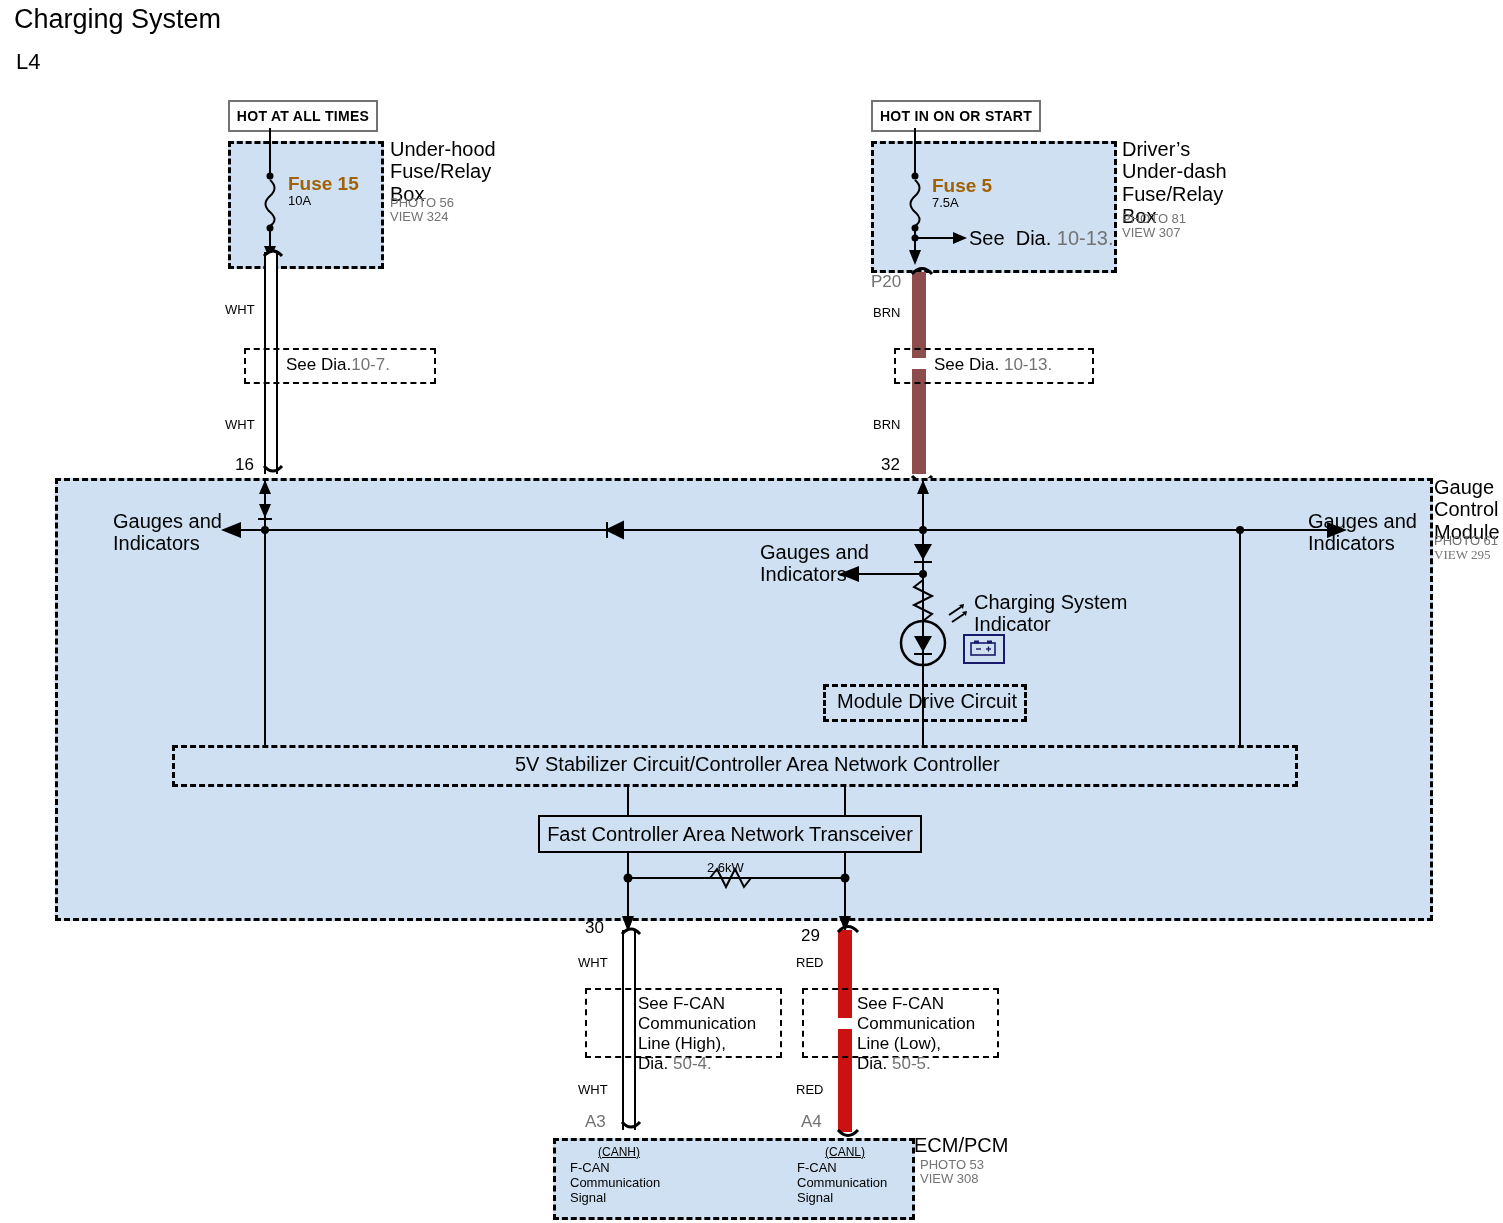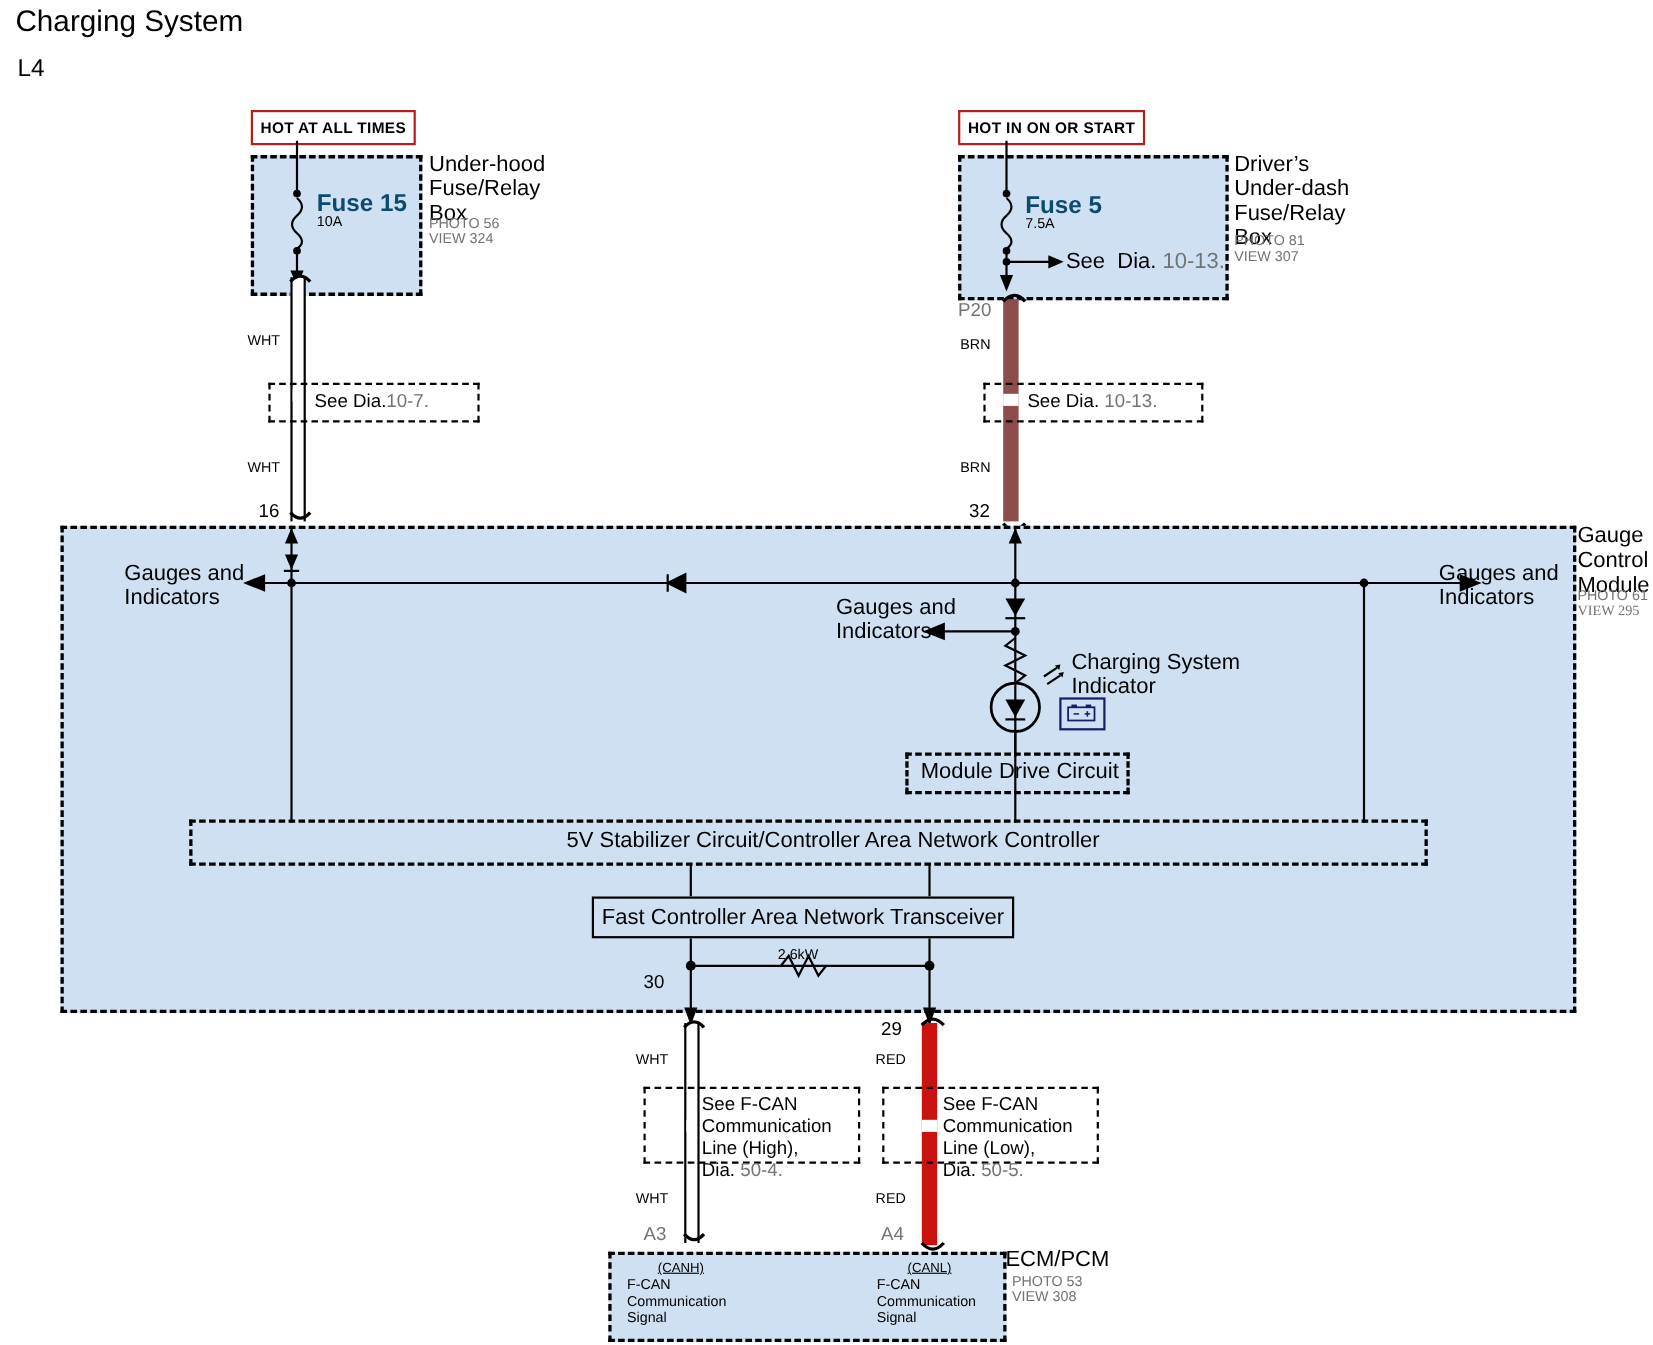--- a/index.html
+++ b/index.html
@@ -4,34 +4,34 @@
 <style>
   html,body{margin:0;padding:0;background:#ffffff;}
   body{width:1503px;height:1223px;position:relative;
        font-family:"Liberation Sans","DejaVu Sans",sans-serif;color:#000;}
   .t{position:absolute;white-space:pre;line-height:1.12;}
   .blue{color:#737373;}
   .title{font-size:27px;left:14px;top:4px;}
   .sub{font-size:22px;left:16px;top:50px;}
 
   
-  .box-solid{position:absolute;border:2px solid #b91c1c;background:#fff;
+  .box-solid{position:absolute;border:2px solid #737373;background:#fff;
              display:flex;align-items:center;justify-content:center;}
   
   .box-dash{position:absolute;border:3px dashed #000;background:#cfe0f2;}
   .box-dash-clear{position:absolute;border:2px dashed #000;background:transparent;}
   .box-solid-clear{position:absolute;border:2px solid #000;background:#cfe0f2;
              display:flex;align-items:center;justify-content:center;}
 
   .hot-label{font-size:14px;font-weight:bold;letter-spacing:.3px;}
   .big{font-size:20px;}
   .med{font-size:17px;}
   .sm{font-size:13px;}
   .xsm{font-size:12px;text-decoration:underline;}
-  .fuse-name{font-size:22px;font-weight:bold;color:#0c4a6e;}
+  .fuse-name{font-size:19px;font-weight:bold;color:#a16207;}
   .amp{font-size:13px;color:#000;}
   .wht-wire{position:absolute;background:#ffffff;border-left:2px solid #000;border-right:2px solid #000;width:10px;}
   .brn-wire{position:absolute;background:#8d4d4c;width:14px;}
   .red-wire{position:absolute;background:#cc1111;width:14px;}
   .wire-gapW{position:absolute;background:#ffffff;}
   svg{position:absolute;overflow:visible;}
 </style>
 </head>
 <body>
 
@@ -216,21 +216,21 @@
 
 <div class="t sm" style="left:707px;top:861px;">2.6kW</div>
 
 <div class="wht-wire" style="left:622px;top:930px;height:200px;"></div>
 <svg style="left:614px;top:922px;width:34px;height:218px;">
   <path d="M8 12 q9 -10 18 0" fill="none" stroke="#000" stroke-width="3"></path>
   <path d="M8 200 q9 10 18 0" fill="none" stroke="#000" stroke-width="3"></path>
 </svg>
 <div class="wire-gapW" style="left:624px;top:1018px;width:8px;height:11px;"></div>
 
-<div class="t med" style="left:585px;top:883px;text-align:right;">30</div>
+<div class="t med" style="left:585px;top:918px;text-align:right;">30</div>
 <div class="t sm" style="left:578px;top:956px;">WHT</div>
 <div class="t sm" style="left:578px;top:1083px;">WHT</div>
 <div class="t med blue" style="left:585px;top:1112px;">A3</div>
 
 <div class="box-dash-clear" style="left:585px;top:988px;width:193px;height:66px;"></div>
 <div class="t med" style="left:638px;top:994px;">See F-CAN</div>
 <div class="t med" style="left:638px;top:1014px;">Communication</div>
 <div class="t med" style="left:638px;top:1034px;">Line (High),</div>
 <div class="t med" style="left:638px;top:1054px;"><span>Dia.</span> <span class="blue">50-4.</span></div>
 

